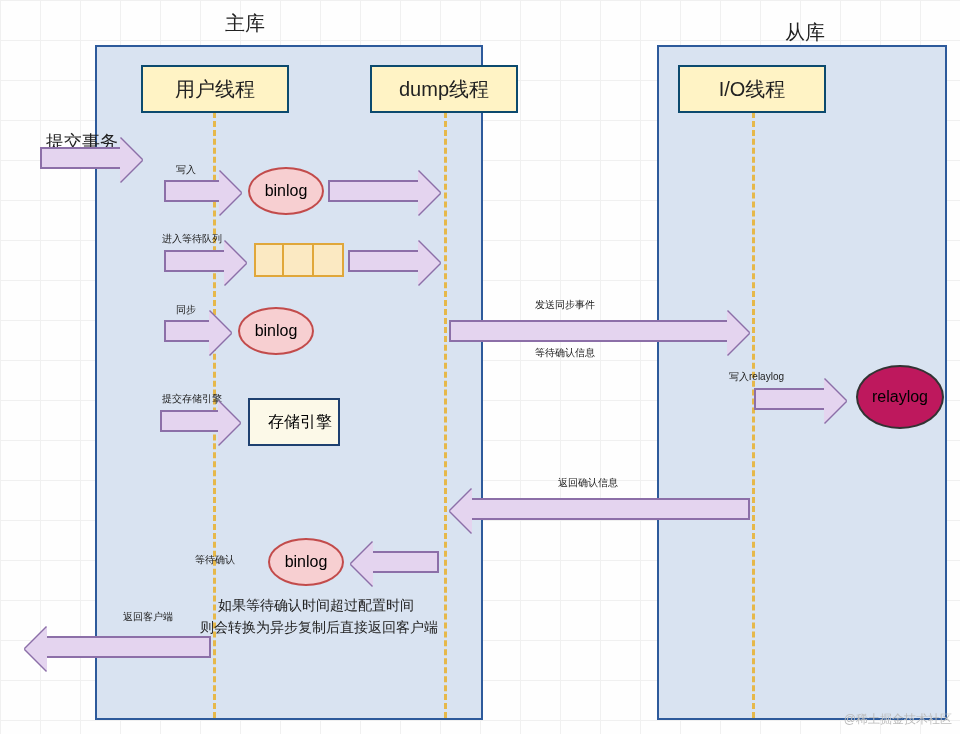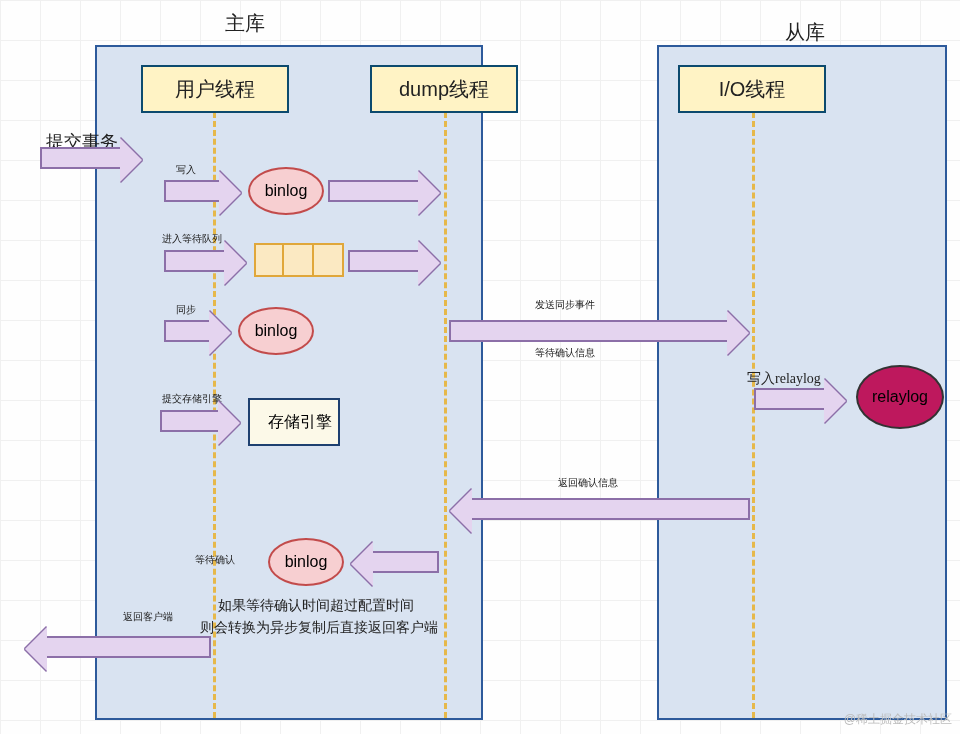--- a/index.html
+++ b/index.html
@@ -147,21 +147,21 @@
 </div>
 <div class="arrow" style="left:348px; top:250px; width:70px;"></div>
 
 <div class="label" style="left:176px; top:303px;">同步</div>
 <div class="arrow" style="left:164px; top:320px; width:45px;"></div>
 <div class="ellipse binlog-ellipse" style="left:238px; top:307px; width:76px; height:48px;">binlog</div>
 <div class="arrow" style="left:449px; top:320px; width:278px;"></div>
 <div class="label" style="left:535px; top:298px;font-family:Liberation Serif, serif;">发送同步事件</div>
 <div class="label" style="left:535px; top:346px;">等待确认信息</div>
 
-<div class="label" style="left:747px; top:370px; font-size:14px;font-family:Liberation Serif, serif;">写入relaylog</div>
+<div class="label" style="left:729px; top:370px; font-size:10px;">写入relaylog</div>
 <div class="arrow" style="left:754px; top:388px; width:70px;"></div>
 <div class="ellipse relay-ellipse" style="left:856px; top:365px; width:88px; height:64px;">relaylog</div>
 
 <div class="label" style="left:162px; top:392px;">提交存储引擎</div>
 <div class="arrow" style="left:160px; top:410px; width:58px;"></div>
 <div class="storage-box" style="left:248px; top:398px; width:92px; height:48px;">存储引擎</div>
 
 <div class="label" style="left:558px; top:476px;">返回确认信息</div>
 <div class="arrow-left" style="left:472px; top:498px; width:278px;"></div>
 

